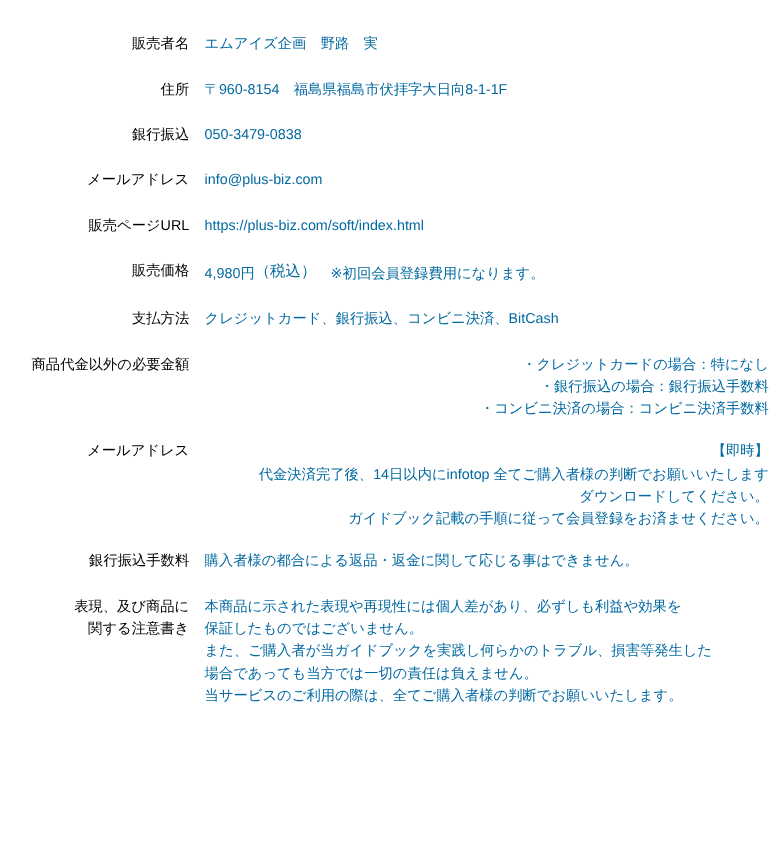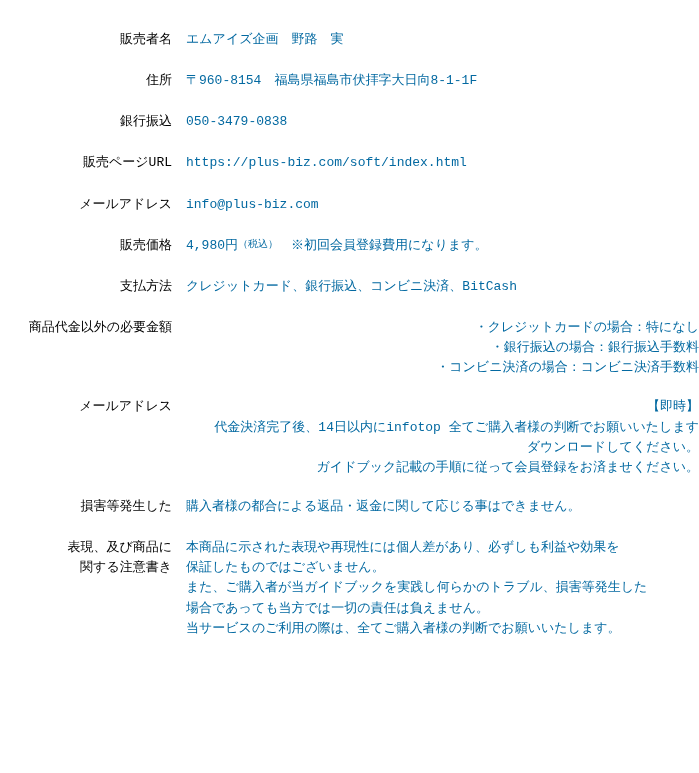--- a/index.html
+++ b/index.html
@@ -14,21 +14,20 @@
     color: #000000;
     font-size: 13px;
     overflow: hidden;
   }
   .page {
     position: relative;
     width: 699px;
     height: 773px;
     box-sizing: border-box;
     padding-top: 30px;
-    font-family: Liberation Mono, monospace;
   }
   table.spec {
     border-collapse: collapse;
     width: 100%;
     table-layout: fixed;
   }
   table.spec td {
     vertical-align: top;
     padding: 0;
   }
@@ -52,21 +51,21 @@
     color: #0369a1;
   }
   tr.row > td {
     padding-bottom: 21px;
   }
   tr.row.tight > td {
     padding-bottom: 19px;
     text-align: right;
   }
   .small-note {
-    font-size: 10px;
+    font-size: 14px;
     vertical-align: 2px;
   }
 </style>
 </head>
 <body>
 
 <div class="page">
   <table class="spec">
     <tbody>
       <tr class="row">
@@ -78,28 +77,28 @@
         <td class="label">住所</td>
         <td class="gap"></td>
         <td class="value">〒960-8154　福島県福島市伏拝字大日向8-1-1F</td>
       </tr>
       <tr class="row">
         <td class="label">銀行振込</td>
         <td class="gap"></td>
         <td class="value">050-3479-0838</td>
       </tr>
       <tr class="row">
+        <td class="label">メールアドレス</td>
+        <td class="gap"></td>
+        <td class="value">info@plus-biz.com</td>
+      </tr>
+      <tr class="row">
         <td class="label">販売ページURL</td>
         <td class="gap"></td>
         <td class="value">https://plus-biz.com/soft/index.html</td>
-      </tr>
-      <tr class="row">
-        <td class="label">メールアドレス</td>
-        <td class="gap"></td>
-        <td class="value">info@plus-biz.com</td>
       </tr>
       <tr class="row">
         <td class="label">販売価格</td>
         <td class="gap"></td>
         <td class="value"><span>4,980円</span><span class="small-note">（税込）</span>　<span>※初回会員登録費用になります。</span></td>
       </tr>
       <tr class="row">
         <td class="label">支払方法</td>
         <td class="gap"></td>
         <td class="value">クレジットカード、銀行振込、コンビニ決済、BitCash</td>
@@ -113,21 +112,21 @@
       </tr>
       <tr class="row tight">
         <td class="label">メールアドレス</td>
         <td class="gap"></td>
         <td class="value">【即時】
 代金決済完了後、14日以内にinfotop 全てご購入者様の判断でお願いいたします
 ダウンロードしてください。
 ガイドブック記載の手順に従って会員登録をお済ませください。</td>
       </tr>
       <tr class="row">
-        <td class="label">損害等発生した</td>
+        <td class="label">銀行振込手数料</td>
         <td class="gap"></td>
         <td class="value">購入者様の都合による返品・返金に関して応じる事はできません。</td>
       </tr>
       <tr class="row">
         <td class="label">表現、及び商品に
 関する注意書き</td>
         <td class="gap"></td>
         <td class="value">本商品に示された表現や再現性には個人差があり、必ずしも利益や効果を
 保証したものではございません。
 また、ご購入者が当ガイドブックを実践し何らかのトラブル、損害等発生した

